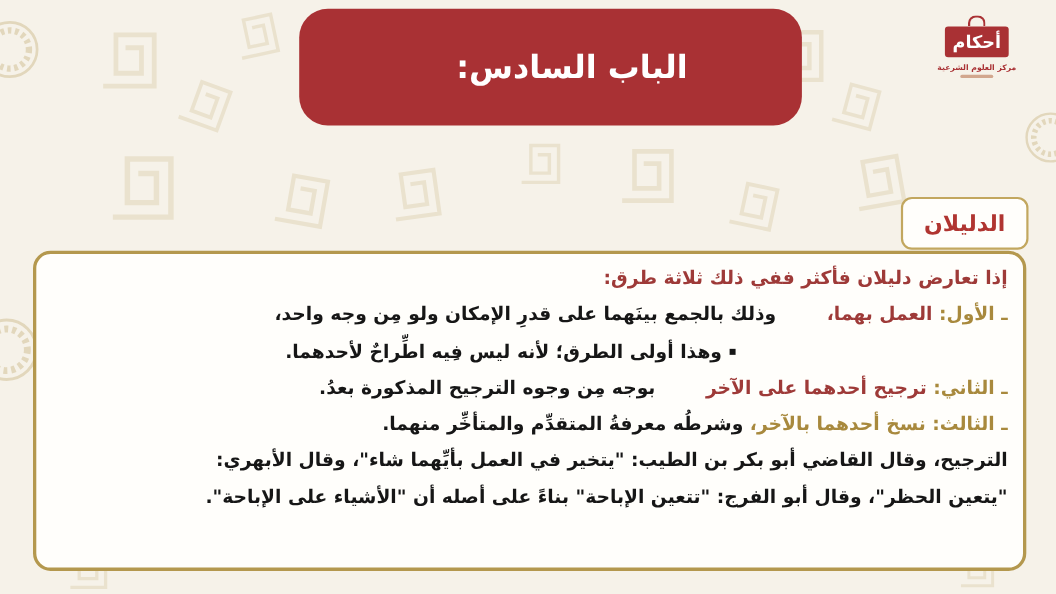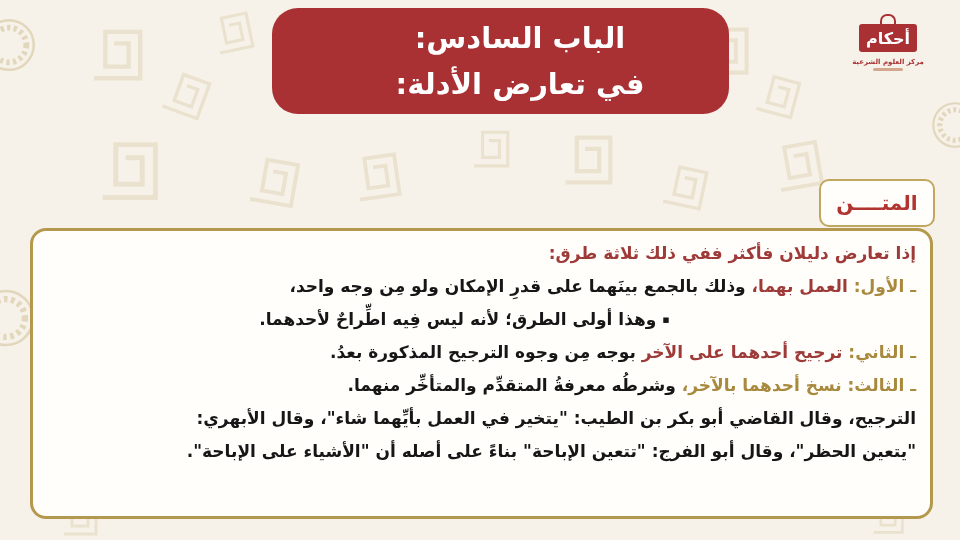--- a/index.html
+++ b/index.html
@@ -35,21 +35,21 @@
   }
   
   .matn-box{
     position:absolute;left:30px;top:228px;width:903px;height:291px;z-index:2;
     background:#FFFEFB;border:3px solid #B4984E;border-radius:16px;
     box-sizing:border-box;padding:6px 14px;direction:rtl;overflow:hidden;
   }
   .line{font-size:17px;font-weight:bold;line-height:33px;color:#161616;white-space:nowrap;}
   .ind-sub{padding-right:34px;text-align:center;}
   .ind-bullet{padding-right:16px;}
-  .seg-maroon{color:#9E3A38;}
+  .seg-maroon{color:#9E3A38;margin-left:40px;}
   .seg-gold{color:#A8893D;}
   .seg-black{color:#161616;}
   .seg-bullet-square{color:#161616;font-size:11px;vertical-align:2px;}
   .seg-bullet-dot{color:#A53434;font-size:19px;}
 </style>
 </head>
 <body>
 
 <svg width="0" height="0" style="position:absolute" aria-hidden="true">
   <defs>
@@ -110,32 +110,31 @@
   </svg>
 <svg class="deco" style="left:60px;top:498px" width="40" height="40" viewBox="0 0 80 80">
     <use href="#maze"></use>
   </svg>
 <svg class="deco" style="left:870px;top:500px" width="36" height="36" viewBox="0 0 80 80">
     <use href="#maze"></use>
   </svg>
 
 <div class="title-box">
   <div>الباب السادس:</div>
-  <div>في تعارض الأدلة:</div>
 </div>
 
 <div class="logo">
   <div class="logo-dome"></div>
   <div class="logo-mark">أحكام</div>
   <div class="logo-caption">مركز العلوم الشرعية</div>
   <div class="logo-subbar"></div>
 </div>
 
 <div class="matn-tab">
-  <span>المتــــن</span>
+  <span>الدليلان</span>
 </div>
 
 <div class="matn-box">
   <div class="line">
     <span class="seg-maroon">إذا تعارض دليلان فأكثر ففي ذلك ثلاثة طرق:</span>
   </div>
   <div class="line">
     <span class="seg-gold">ـ الأول: </span><span class="seg-maroon">العمل بهما، </span><span class="seg-black">وذلك بالجمع بينَهما على قدرِ الإمكان ولو مِن وجه واحد،</span>
   </div>
   <div class="line ind-sub">

